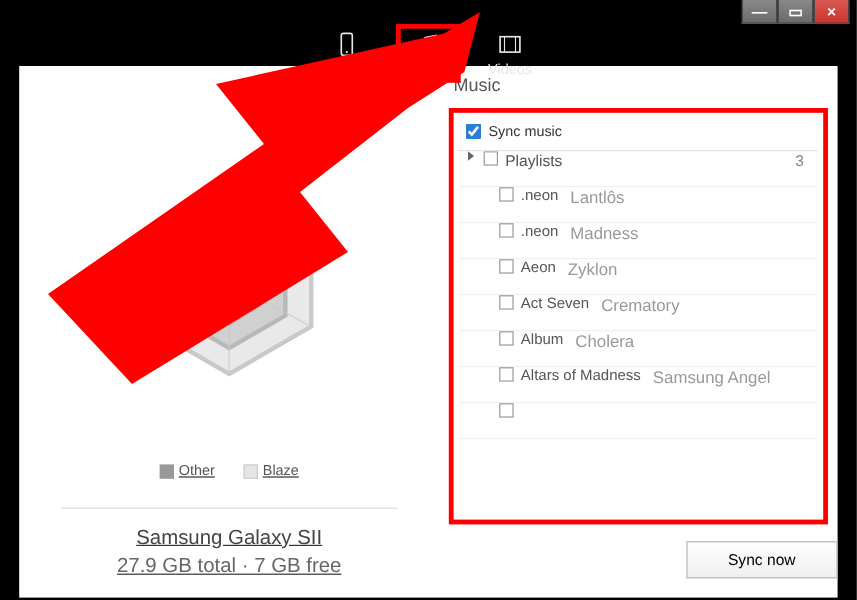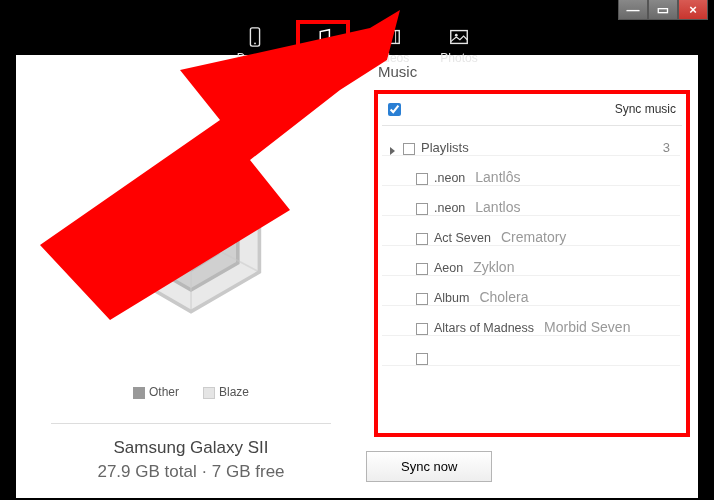--- a/index.html
+++ b/index.html
@@ -66,20 +66,21 @@
     top: 55px; left: 16px; right: 16px; bottom: 2px;
     background: #fff;
   }
 
   .left-pane {
     position: absolute;
     top: 0; left: 0; bottom: 0;
     width: 350px;
     display: flex; flex-direction: column;
     align-items: center;
+    text-decoration: underline;
   }
   .device-img-wrap {
     flex: 1 1 auto;
     display: flex; align-items: center; justify-content: center;
     width: 100%;
     padding-top: 40px;
   }
   .legend {
     display: flex; gap: 24px; font-size: 12px; color: #555;
     margin-top: 8px;
@@ -117,34 +118,33 @@
   .scroll-inner {
     position: absolute; inset: 4px;
     background:#fff;
     overflow: hidden;
   }
   .sync-header {
     display:flex; align-items:center; gap:6px;
     padding: 4px 6px 8px;
     border-bottom: 1px solid transparent;
     color:#333;
-    justify-content:space-between;
   }
   .sync-header input[type=checkbox]{ accent-color:#2a7fd4; width:13px; height:13px; }
 
   .tree {
     border-top:1px solid #e4e4e4;
     font-size: 12.5px;
     color: #555;
     height: calc(100% - 30px);
     overflow-y: auto;
     padding-right: 2px;
   }
   .tree-row {
-    display: flex; align-items: flex-end;
+    display: flex; align-items: flex-start;
     height: 30px;
     padding: 0 10px 0 8px;
     border-bottom: 1px solid #f0f0f0;
     gap: 6px;
   }
   .tree-row.cat { font-size: 13px; }
   .tree-row .count { margin-left: auto; color:#888; }
   .tree-row.child { padding-left: 34px; }
   .expander {
     width: 0; height: 0; display:inline-block;
@@ -169,21 +169,21 @@
   }
   .album-artist { color:#999; font-size:14px; margin-left:4px; }
 
   
   .tree::-webkit-scrollbar { width: 16px; }
   .tree::-webkit-scrollbar-track { background:#f2f2f2; }
   .tree::-webkit-scrollbar-thumb { background:#c7c7c7; border:1px solid #aaa; }
   .tree::-webkit-scrollbar-button { background:#e6e6e6; height:16px; border:1px solid #aaa; }
 
   .sync-btn-row {
-    display:flex; justify-content:flex-start;
+    display:flex; justify-content:flex-end;
     padding: 14px 0 16px;
   }
   .sync-btn {
     padding: 7px 34px;
     background: linear-gradient(#fff,#eee);
     border: 1px solid #b5b5b5;
     font-size: 13px;
     cursor: pointer;
   }
 
@@ -221,28 +221,20 @@
       </svg>
     <span>Music</span>
   </div>
   <div class="navitem">
     <svg viewBox="0 0 24 24">
         <rect x="3" y="5" width="18" height="14" fill="none" stroke="#e6e6e6" stroke-width="1.5"></rect>
         <line x1="7" y1="5" x2="7" y2="19" stroke="#e6e6e6"></line>
         <line x1="17" y1="5" x2="17" y2="19" stroke="#e6e6e6"></line>
       </svg>
     <span>Videos</span>
-  </div>
-  <div class="navitem">
-    <svg viewBox="0 0 24 24">
-        <rect x="3" y="5" width="18" height="14" fill="none" stroke="#e6e6e6" stroke-width="1.5"></rect>
-        <circle cx="9" cy="10" r="1.5" fill="#e6e6e6"></circle>
-        <path d="M3 17 L9 12 L13 15 L17 11 L21 15" fill="none" stroke="#e6e6e6" stroke-width="1.3"></path>
-      </svg>
-    <span>Photos</span>
   </div>
 </div>
 
 <div class="panel">
 
   <div class="left-pane">
     <div class="device-img-wrap">
       <svg width="180" height="180" viewBox="0 0 100 100">
         <polygon points="50,8 88,30 88,70 50,92 12,70 12,30" fill="#e9e9e9" stroke="#c9c9c9" stroke-width="2"></polygon>
         <polygon points="50,20 76,35 76,65 50,80 24,65 24,35" fill="#d0d0d0" stroke="#b8b8b8" stroke-width="2"></polygon>
@@ -280,41 +272,41 @@
 
 
           <div class="tree-row child">
             <span class="chk"></span>
             <span>.neon</span>
             <span class="album-artist">Lantlôs</span>
           </div>
           <div class="tree-row child">
             <span class="chk"></span>
             <span>.neon</span>
-            <span class="album-artist">Lantlos</span>
+            <span class="album-artist">Madness</span>
+          </div>
+          <div class="tree-row child">
+            <span class="chk"></span>
+            <span>Aeon</span>
+            <span class="album-artist">Zyklon</span>
           </div>
           <div class="tree-row child">
             <span class="chk"></span>
             <span>Act Seven</span>
             <span class="album-artist">Crematory</span>
           </div>
           <div class="tree-row child">
             <span class="chk"></span>
-            <span>Aeon</span>
-            <span class="album-artist">Zyklon</span>
-          </div>
-          <div class="tree-row child">
-            <span class="chk"></span>
             <span>Album</span>
             <span class="album-artist">Cholera</span>
           </div>
           <div class="tree-row child">
             <span class="chk"></span>
             <span>Altars of Madness</span>
-            <span class="album-artist">Morbid Seven</span>
+            <span class="album-artist">Samsung Angel</span>
           </div>
           <div class="tree-row child">
             <span class="chk"></span>
             <span>&nbsp;</span>
           </div>
 
         </div>
       </div>
     </div>
 

